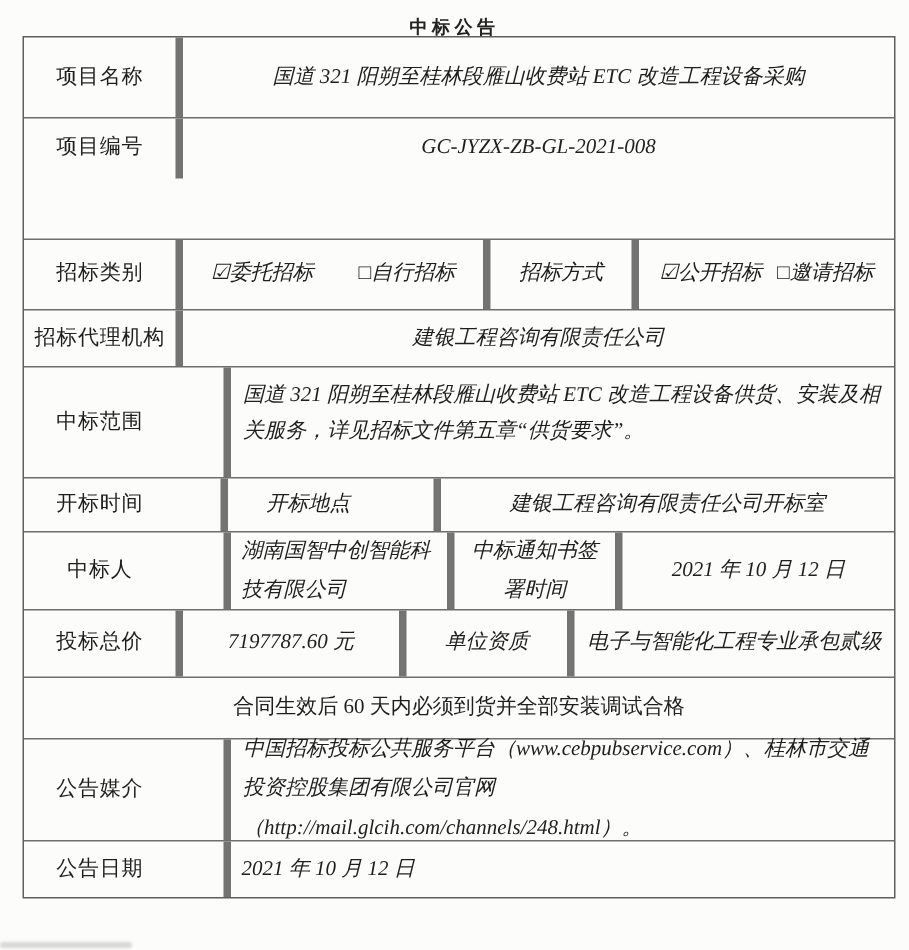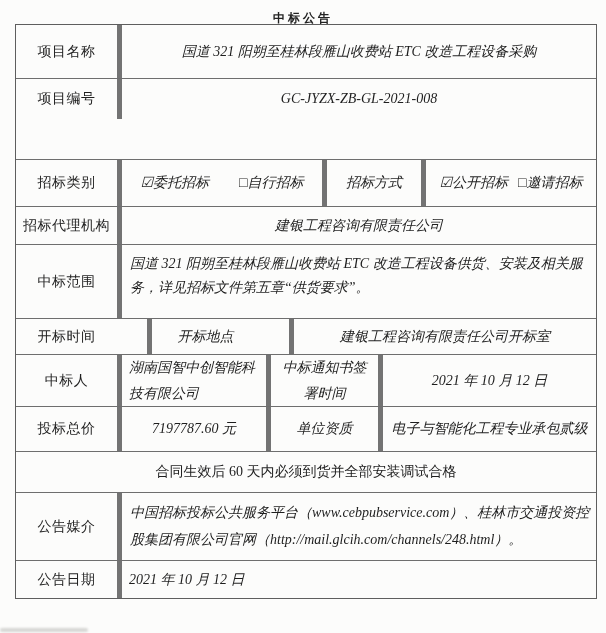--- a/index.html
+++ b/index.html
@@ -38,21 +38,21 @@
     justify-content: center;
     text-align: center;
     font-size: 14px;
     line-height: 1.7;
     padding: 3px 6px;
     color: #1e1e1e;
   }
   .cell + .cell { border-left: 5px solid #737373; font-style: italic; }
   .label-cell { width: 101px; flex: 0 0 101px; letter-spacing: 0.5px; }
   .value-cell { flex: 1 1 auto; min-width: 0; }
-  .left { justify-content: flex-start; text-align: left; }
+  .left { justify-content: flex-start; text-align: left; margin-left: 32px; }
   .top { align-items: flex-start; padding-top: 7px; }
   .opts { display: flex; gap: 30px; justify-content: center; align-items: center; }
   .opt { white-space: nowrap; }
   .scan-smudge {
     position: absolute;
     left: 0;
     bottom: 1px;
     width: 88px;
     height: 4px;
     background: #b9b9b6;

